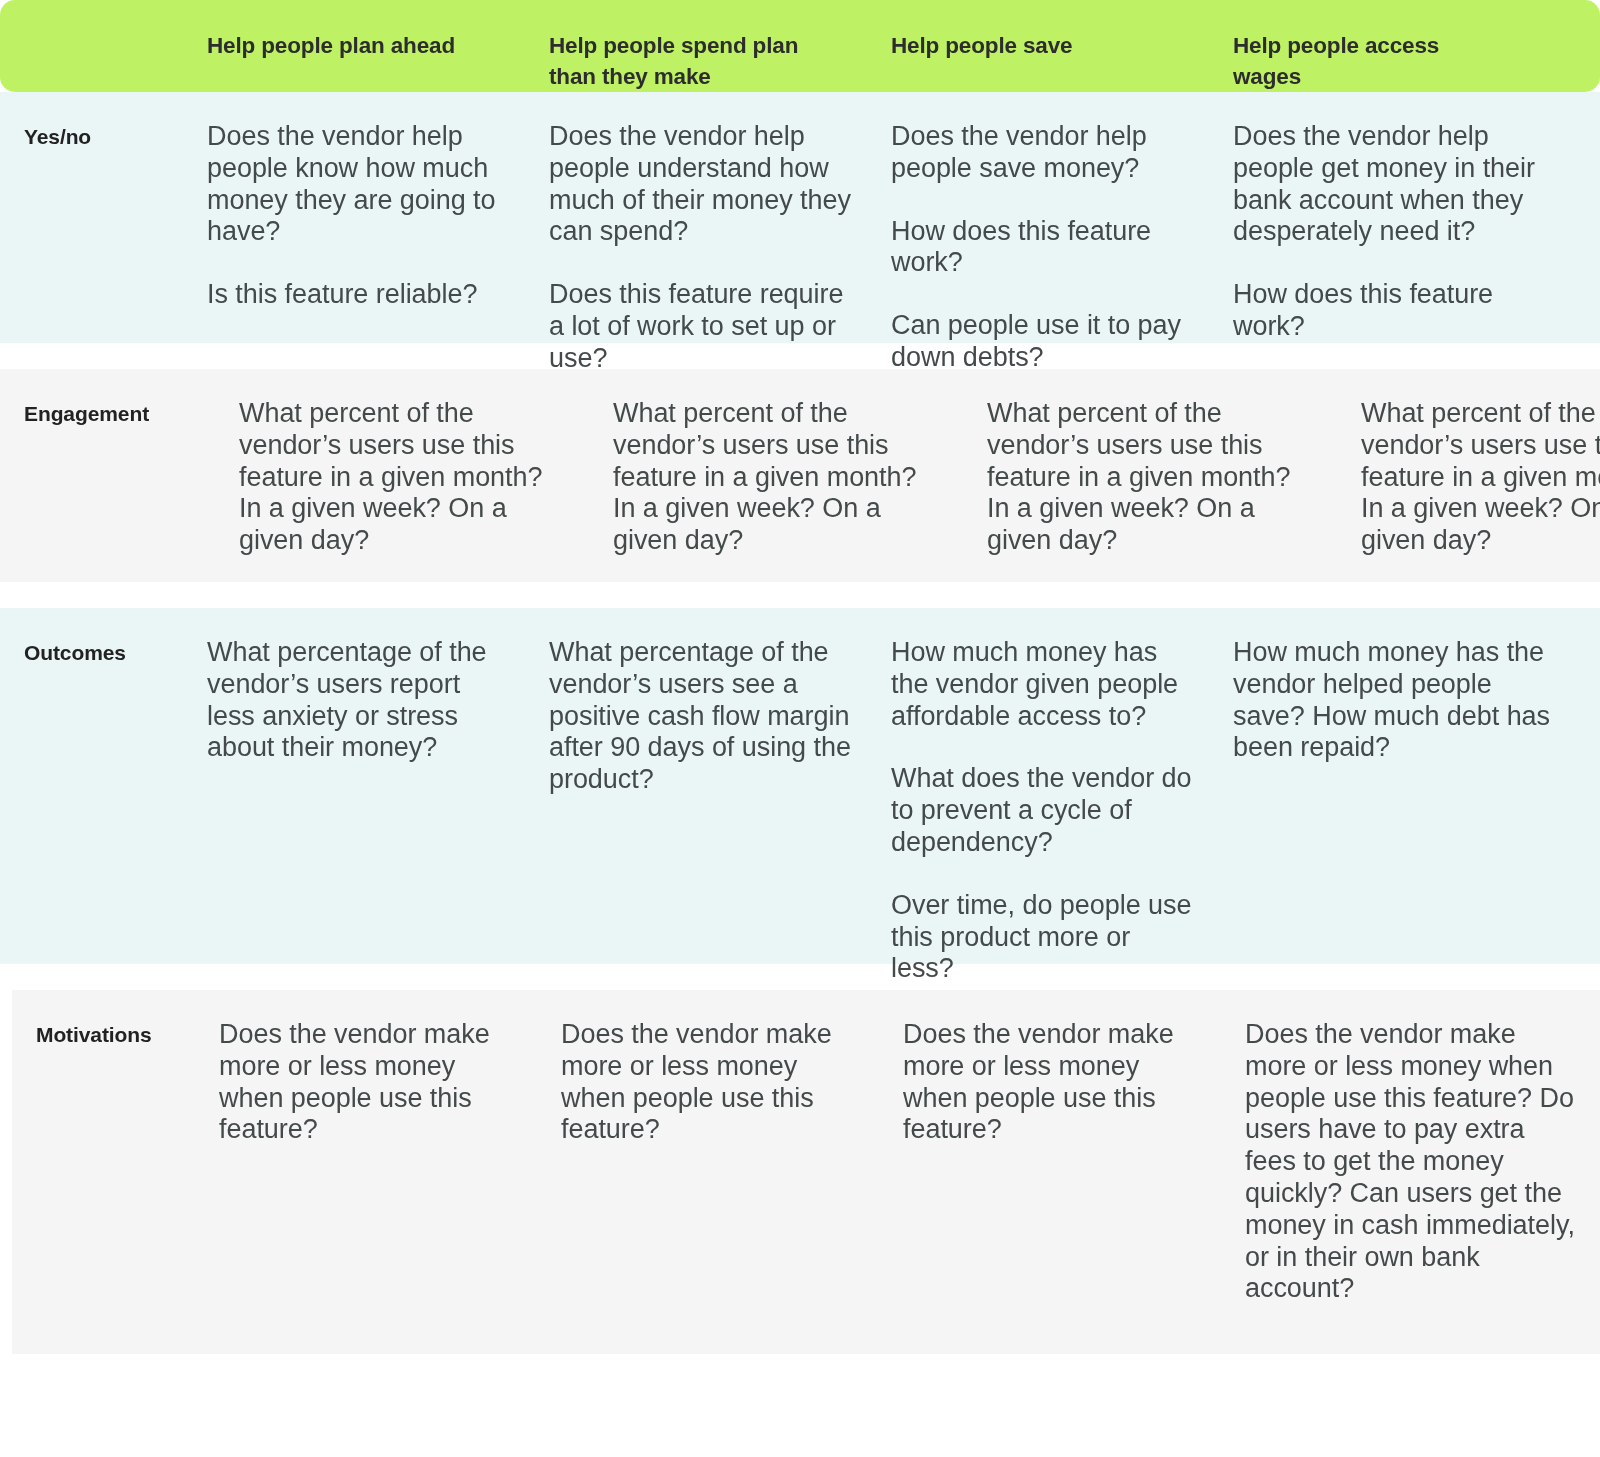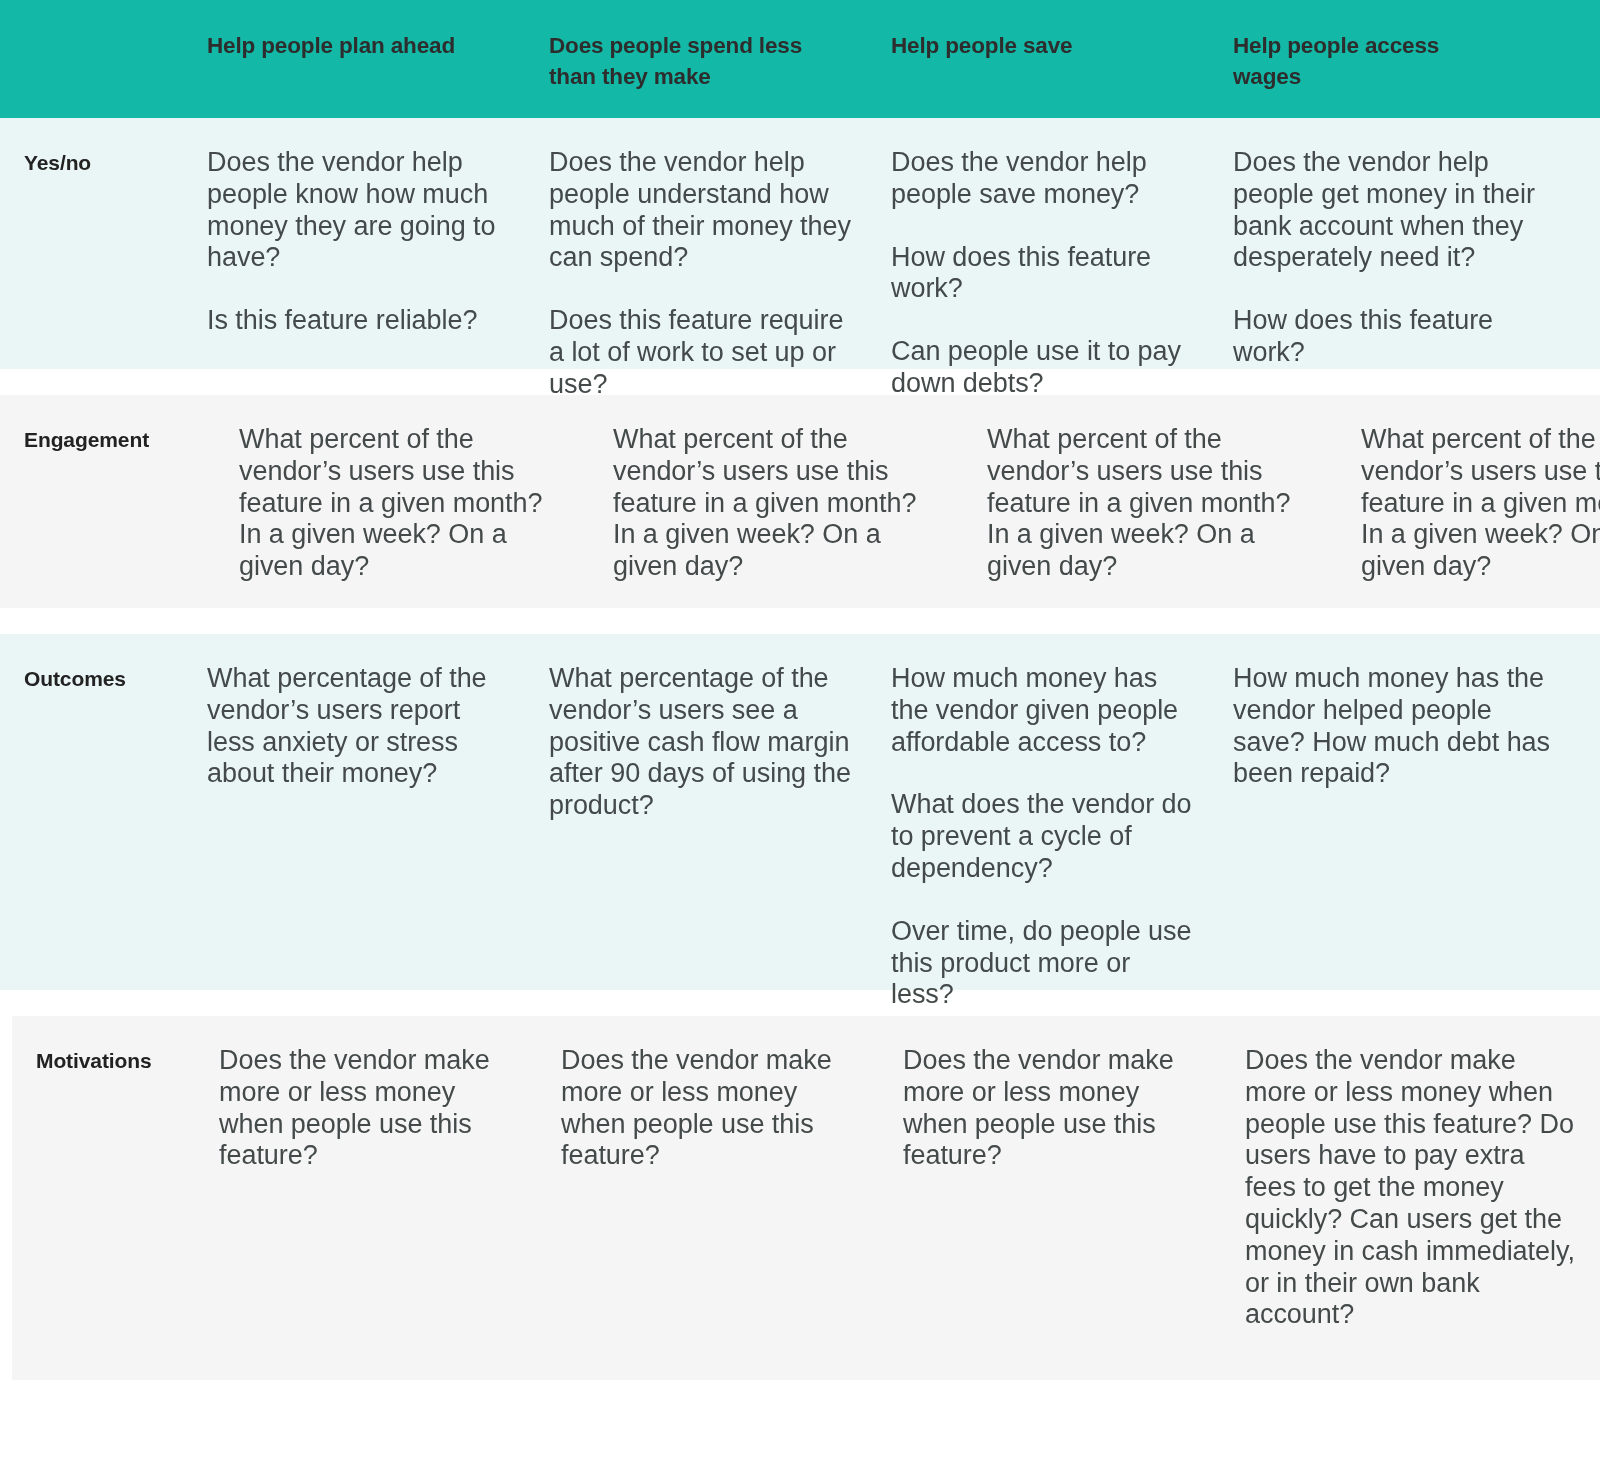--- a/index.html
+++ b/index.html
@@ -19,23 +19,24 @@
     position: relative;
     width: 1600px;
     height: 1457px;
     box-sizing: border-box;
   }
 
   
   .header-row {
     position: relative;
     display: flex;
-    height: 118px;
-    background: #14b8a6;
-    box-sizing: border-box;
+    height: 92px;
+    background: #bef264;
+    box-sizing: border-box;
+    border-radius: 15px;
   }
   .cell-label,
   .cell-col {
     box-sizing: border-box;
   }
   .cell-label {
     width: 207px;
     flex: 0 0 207px;
     padding-left: 24px;
     padding-right: 10px;
@@ -104,21 +105,21 @@
 <body>
 
 <div class="matrix">
 
   <div class="header-row">
     <div class="cell-label"></div>
     <div class="cell-col">
       <div class="col-title">Help people plan ahead</div>
     </div>
     <div class="cell-col">
-      <div class="col-title">Does people spend less
+      <div class="col-title">Help people spend plan
 than they make</div>
     </div>
     <div class="cell-col">
       <div class="col-title">Help people save</div>
     </div>
     <div class="cell-col">
       <div class="col-title">Help people access
 wages</div>
     </div>
   </div>

